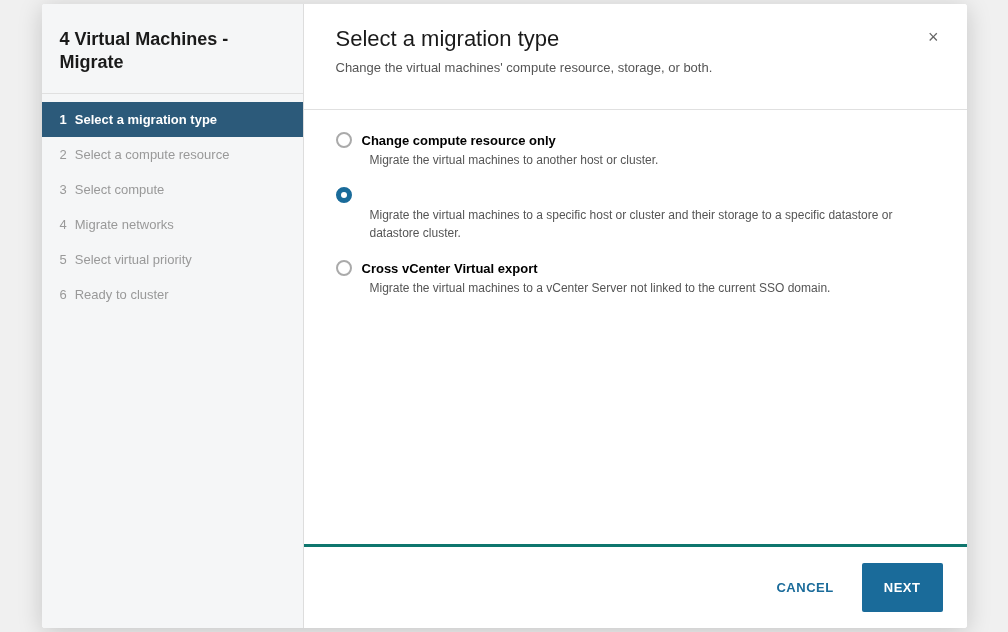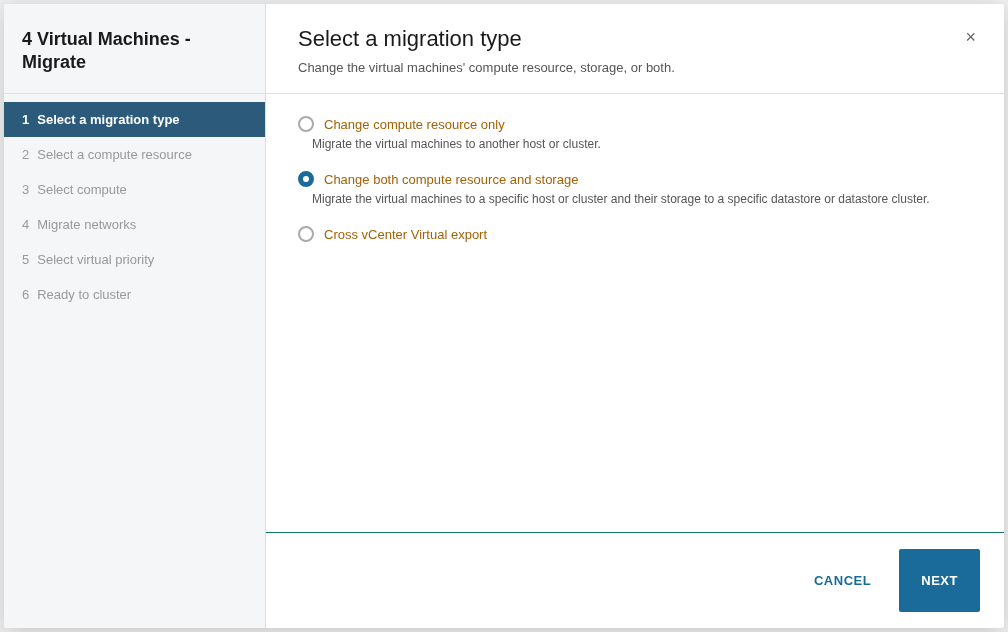--- a/index.html
+++ b/index.html
@@ -9,21 +9,21 @@
       background: #f0f0f0;
       display: flex;
       align-items: center;
       justify-content: center;
       width: 1008px;
       height: 632px;
       overflow: hidden;
     }
     .dialog {
       display: flex;
-      width: 1000px;
+      width: 925px;
       height: 624px;
       background: #fff;
       box-shadow: 0 4px 24px rgba(0,0,0,0.18);
       border-radius: 3px;
       overflow: hidden;
       position: relative;
     }
     
     .sidebar {
       width: 262px;
@@ -77,21 +77,21 @@
     }
     .main-title {
       font-size: 22px;
       font-weight: 400;
       color: #1a1a1a;
       margin-bottom: 8px;
     }
     .main-subtitle {
       font-size: 13px;
       color: #555;
-      margin-bottom: 18px;
+      margin-bottom: 34px;
     }
     .close-btn {
       position: absolute;
       top: 20px;
       right: 24px;
       font-size: 18px;
       color: #666;
       cursor: pointer;
       background: none;
       border: none;
@@ -135,36 +135,36 @@
     }
     .radio-circle.selected::after {
       content: '';
       width: 6px;
       height: 6px;
       border-radius: 50%;
       background: #fff;
     }
     .radio-label {
       font-size: 13px;
-      font-weight: 400;
-      color: #a16207;
+      font-weight: 700;
+      color: #000000;
     }
     .radio-desc {
       font-size: 12px;
       color: #555;
-      margin-left: 14px;
+      margin-left: 34px;
       line-height: 1.5;
     }
     
     .main-footer {
       display: flex;
       justify-content: flex-end;
       align-items: center;
       padding: 16px 24px;
-      border-top: 1px solid #0f766e;
+      border-top: 3px solid #0f766e;
       gap: 12px;
     }
     .btn-cancel {
       background: none;
       border: none;
       color: #1a6b9a;
       font-size: 13px;
       font-weight: 600;
       cursor: pointer;
       padding: 8px 16px;
@@ -172,21 +172,21 @@
       text-transform: uppercase;
     }
     .btn-next {
       background: #1a6b9a;
       color: #fff;
       border: none;
       border-radius: 2px;
       font-size: 13px;
       font-weight: 600;
       cursor: pointer;
-      padding: 24px 22px;
+      padding: 17px 22px;
       letter-spacing: 0.04em;
       text-transform: uppercase;
     }
   </style>
 </head>
 <body>
 
 <div class="dialog">
 
   <div class="sidebar">
@@ -234,29 +234,29 @@
       <div class="radio-circle"></div>
       <span class="radio-label">Change compute resource only</span>
     </div>
     <div class="radio-desc">Migrate the virtual machines to another host or cluster.</div>
   </div>
         <div class="radio-option">
   </div>
         <div class="radio-option">
     <div class="radio-option-header">
       <div class="radio-circle selected"></div>
-      <span class="radio-label">Change both compute resource and storage</span>
     </div>
     <div class="radio-desc">Migrate the virtual machines to a specific host or cluster and their storage to a specific datastore or datastore cluster.</div>
   </div>
         <div class="radio-option">
     <div class="radio-option-header">
       <div class="radio-circle"></div>
       <span class="radio-label">Cross vCenter Virtual export</span>
     </div>
+    <div class="radio-desc">Migrate the virtual machines to a vCenter Server not linked to the current SSO domain.</div>
   </div>
       </div>
     <div class="main-footer">
       <button class="btn-cancel">CANCEL</button>
       <button class="btn-next">NEXT</button>
     </div>
   </div>
 </div>
 
 </body></html>

